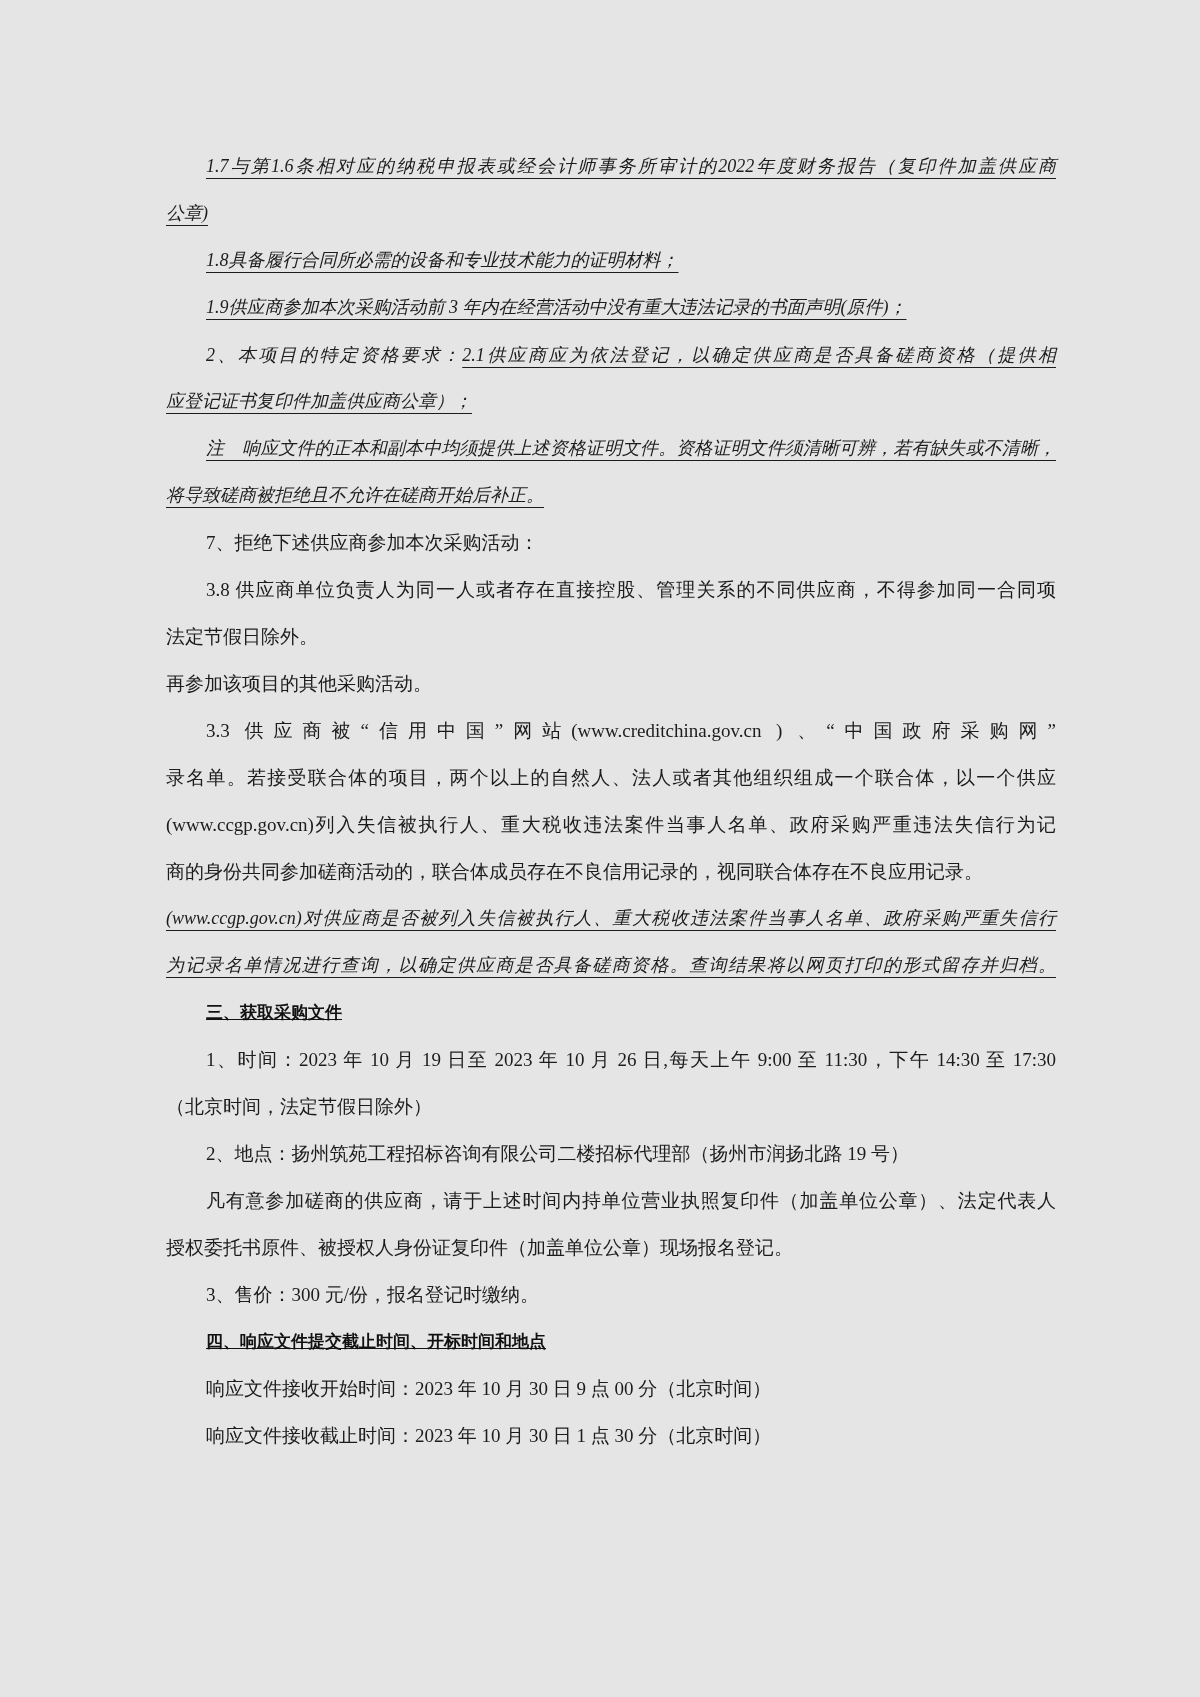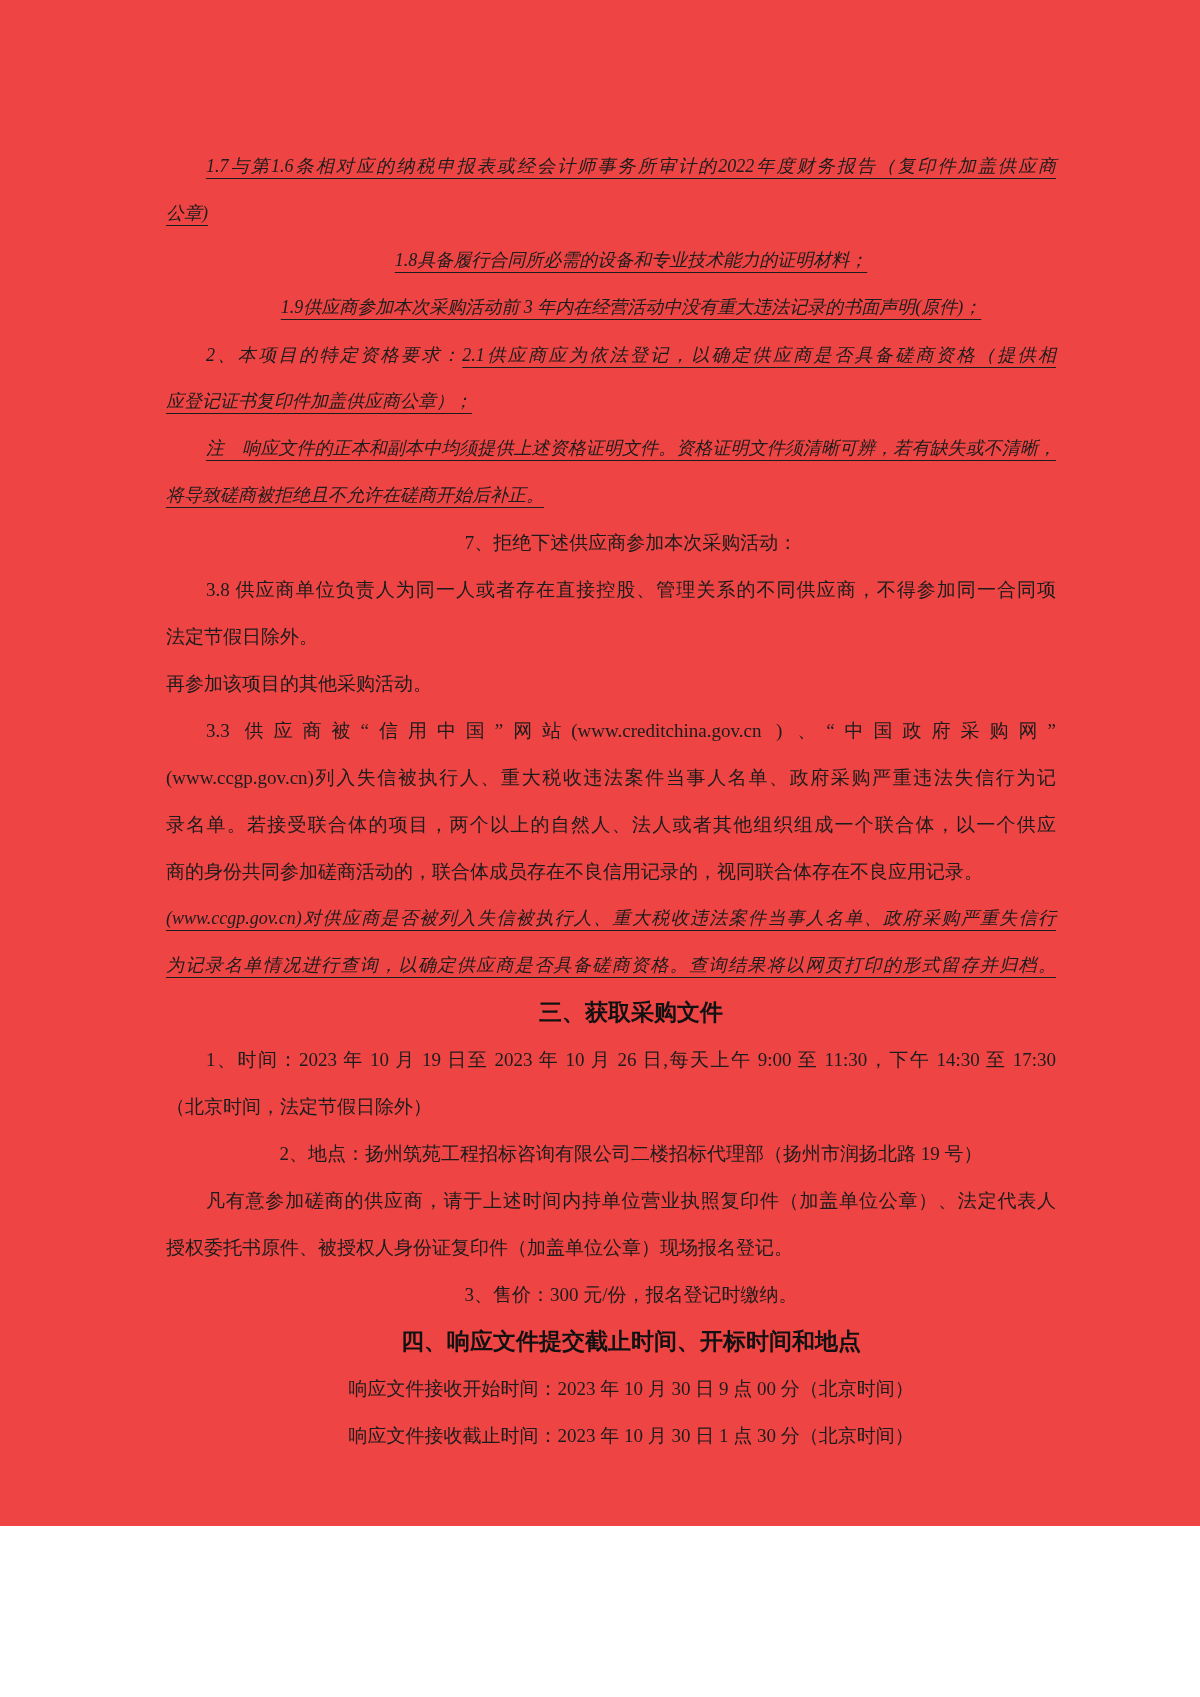--- a/index.html
+++ b/index.html
@@ -3,59 +3,60 @@
 <meta charset="utf-8">
 <style>
   html, body {
     margin: 0;
     padding: 0;
     background: #ffffff;
   }
   .page {
     position: relative;
     width: 1200px;
-    height: 1526px;
-    background: #ef4444;
+    height: 1697px;
+    background: #e5e5e5;
     overflow: hidden;
     font-family: "Liberation Serif", "DejaVu Serif", serif;
     color: #1c1c1c;
   }
   .text-block {
     position: absolute;
     left: 166px;
     top: 143px;
     width: 890px;
   }
   .line {
     height: 47px;
     line-height: 47px;
     font-size: 19px;
     white-space: nowrap;
   }
-  .line.indent { padding-left: 40px; text-align: center; }
+  .line.indent { padding-left: 40px; }
   .line.fill {
     white-space: normal;
     text-align: justify;
     text-align-last: justify;
   }
   .line.iu, .it, .iu {
     font-style: italic;
     font-size: 18px;
   }
   .line.iu, .iu {
     text-decoration: underline;
     text-decoration-thickness: 1.2px;
     text-underline-offset: 6px;
   }
   .it { text-decoration: none; }
   .line.heading {
     font-family: "Liberation Sans", "DejaVu Sans", sans-serif;
     font-weight: 700;
-    font-size: 23px;
+    font-size: 17px;
     color: #111111;
+    text-decoration: underline;
   }
 </style>
 </head>
 <body>
 
 <div class="page">
   <div class="text-block">
 
     <div class="line iu indent fill">1.7与第1.6条相对应的纳税申报表或经会计师事务所审计的2022年度财务报告（复印件加盖供应商</div>
     <div class="line iu">公章)</div>
@@ -66,22 +67,22 @@
 
     <div class="line iu">应登记证书复印件加盖供应商公章）；</div>
     <div class="line iu indent fill">注　响应文件的正本和副本中均须提供上述资格证明文件。资格证明文件须清晰可辨，若有缺失或不清晰，</div>
     <div class="line iu">将导致磋商被拒绝且不允许在磋商开始后补正。</div>
 
     <div class="line indent">7、拒绝下述供应商参加本次采购活动：</div>
     <div class="line indent fill">3.8 供应商单位负责人为同一人或者存在直接控股、管理关系的不同供应商，不得参加同一合同项</div>
     <div class="line">法定节假日除外。</div>
     <div class="line">再参加该项目的其他采购活动。</div>
     <div class="line indent fill">3.3 供应商被“信用中国”网站(www.creditchina.gov.cn ) 、“中国政府采购网”</div>
+    <div class="line fill">录名单。若接受联合体的项目，两个以上的自然人、法人或者其他组织组成一个联合体，以一个供应</div>
     <div class="line fill">(www.ccgp.gov.cn)列入失信被执行人、重大税收违法案件当事人名单、政府采购严重违法失信行为记</div>
-    <div class="line fill">录名单。若接受联合体的项目，两个以上的自然人、法人或者其他组织组成一个联合体，以一个供应</div>
     <div class="line">商的身份共同参加磋商活动的，联合体成员存在不良信用记录的，视同联合体存在不良应用记录。</div>
 
     <div class="line iu fill">(www.ccgp.gov.cn)对供应商是否被列入失信被执行人、重大税收违法案件当事人名单、政府采购严重失信行</div>
     <div class="line iu fill">为记录名单情况进行查询，以确定供应商是否具备磋商资格。查询结果将以网页打印的形式留存并归档。</div>
 
     <div class="line heading indent">三、获取采购文件</div>
     <div class="line indent fill">1、时间：2023 年 10 月 19 日至 2023 年 10 月 26 日,每天上午 9:00 至 11:30，下午 14:30 至 17:30</div>
     <div class="line">（北京时间，法定节假日除外）</div>
     <div class="line indent">2、地点：扬州筑苑工程招标咨询有限公司二楼招标代理部（扬州市润扬北路 19 号）</div>
     <div class="line indent fill">凡有意参加磋商的供应商，请于上述时间内持单位营业执照复印件（加盖单位公章）、法定代表人</div>

